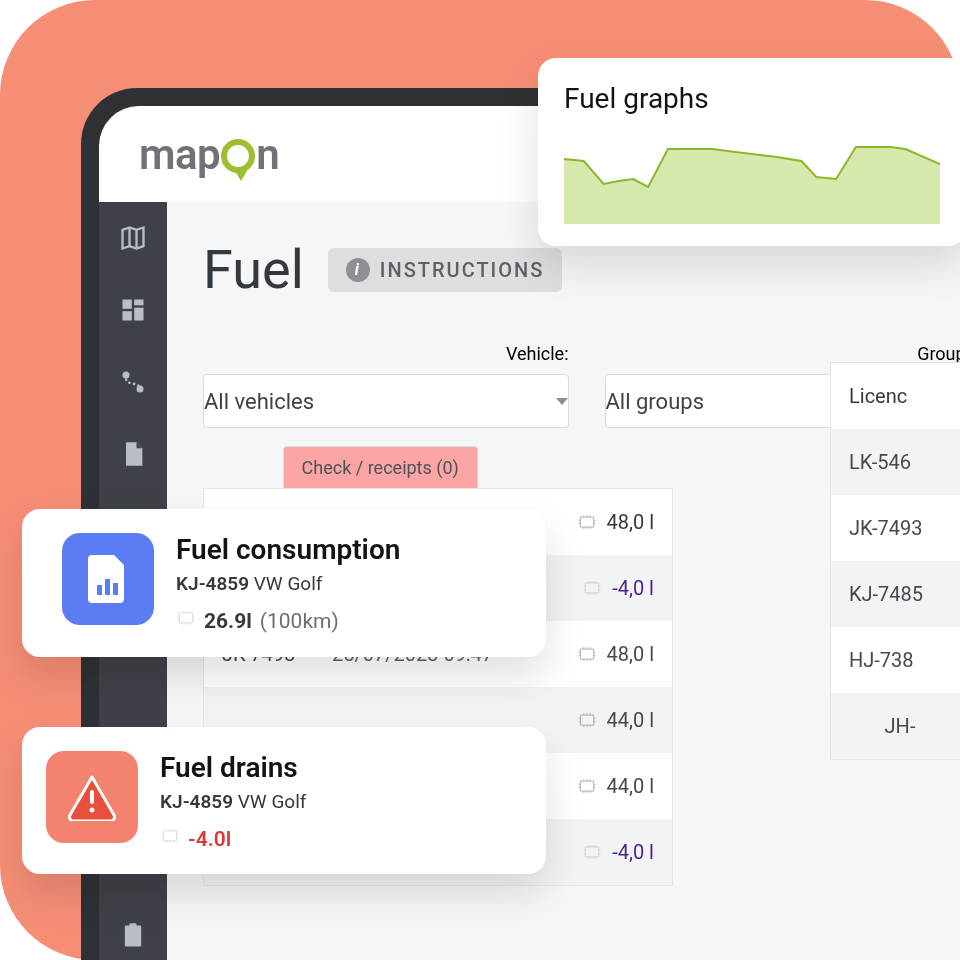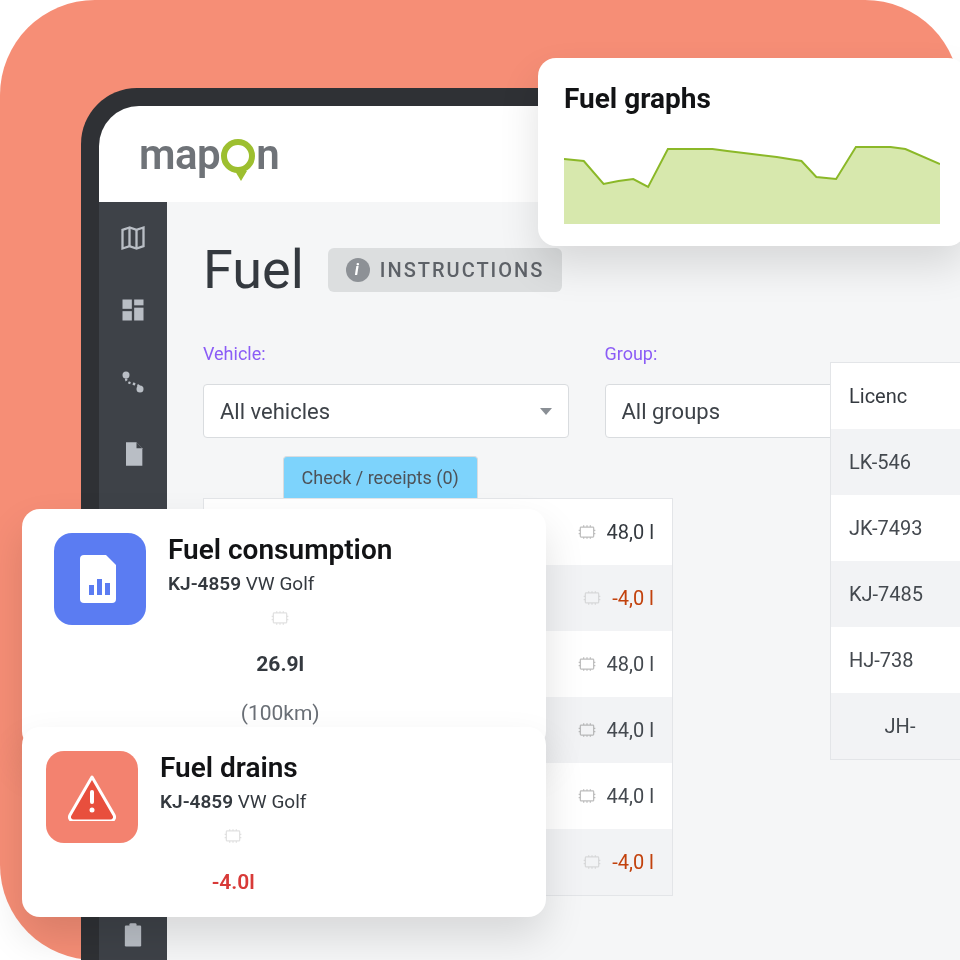--- a/index.html
+++ b/index.html
@@ -15,50 +15,50 @@
   .body { display: flex; height: calc(100% - 96px); }
   .sidebar { width: 68px; background: #3e4248; display: flex; flex-direction: column; align-items: center; padding-top: 22px; gap: 44px; }
   .sidebar .sicon { width: 28px; height: 28px; color: #b9bec5; }
   .content { flex: 1; background: #f5f6f7; padding: 36px 0 0 36px; position: relative; }
   .page-head { display: flex; align-items: center; gap: 24px; margin-bottom: 42px; }
   .page-title { font-size: 54px; font-weight: 400; color: #34393f; }
   .instr-btn { display: inline-flex; align-items: center; gap: 10px; background: #dcdedf; border-radius: 6px; padding: 10px 18px; color: #5d6167; font-size: 20px; letter-spacing: 2px; font-weight: 500; }
   .instr-btn .info { width: 24px; height: 24px; background: #8d9196; color: #fff; border-radius: 50%; display: inline-flex; align-items: center; justify-content: center; font-weight: 700; font-style: italic; font-size: 16px; }
   .filters { display: flex; gap: 36px; margin-bottom: 14px; }
   .filter { flex: 1; min-width: 310px; }
-  .flabel { color: #8b5cf6; font-size: 18px; margin-bottom: 20px; }
-  .select { background: #fff; border: 1px solid #d9dcdf; border-radius: 4px; height: 54px; display: flex; align-items: center; padding: 0 16px; font-size: 22px; color: #3d4248; justify-content: space-between; }
+  .flabel { color: #000000; font-size: 18px; margin-bottom: 10px; text-align: right; }
+  .select { background: #fff; border: 1px solid #d9dcdf; border-radius: 4px; height: 54px; display: flex; align-items: center; padding: 0 0; font-size: 22px; color: #3d4248; justify-content: space-between; }
   .caret { width: 0; height: 0; border-left: 6px solid transparent; border-right: 6px solid transparent; border-top: 7px solid #8a8f95; }
   .tabsrow { display: flex; gap: 8px; margin: 18px 0 0 0; }
   .tab { background: #fff; border: 1px solid #d9dcdf; border-bottom: none; padding: 10px 18px; font-size: 18px; color: #4d5258; border-radius: 4px 4px 0 0; }
-  .tab.inactive { background: #7dd3fc; }
+  .tab.inactive { background: #fca5a5; }
   .panels { display: flex; gap: 26px; margin-top: 0; }
   .panel { background: #fff; border: 1px solid #e3e5e8; flex-shrink: 0; }
   .panel.p1 { width: 180px; }
   .panel.p2 { width: 246px; }
   .row { height: 66px; display: flex; align-items: center; padding: 0 18px; font-size: 20px; color: #44494f; gap: 10px; }
   .row.alt { background: #f2f3f5; }
   .row.head { font-weight: 400; color: #34393f; }
   .chip-icon { width: 20px; height: 18px; opacity: 0.55; flex-shrink: 0; }
   .chip-icon.dim { opacity: 0.25; }
-  .neg { color: #c2410c; }
+  .neg { color: #4c1d95; }
   
   .card { position: absolute; background: #fff; border-radius: 18px; box-shadow: 0 20px 40px rgba(0,0,0,0.12); }
   .graphcard { right: -6px; top: 58px; width: 428px; padding: 24px 26px 18px 26px; }
-  .graphcard h3 { font-size: 28px; font-weight: 700; color: #121315; margin-bottom: 14px; }
+  .graphcard h3 { font-size: 28px; font-weight: 400; color: #121315; margin-bottom: 14px; }
   .graph { width: 100%; height: 95px; }
-  .fccard { left: 22px; top: 509px; width: 524px; padding: 24px 24px 24px 32px; display: flex; gap: 22px; align-items: flex-start; }
+  .fccard { left: 22px; top: 509px; width: 524px; padding: 24px 24px 24px 40px; display: flex; gap: 22px; align-items: flex-start; }
   .fdcard { left: 22px; top: 727px; width: 524px; padding: 24px 24px 23px 24px; display: flex; gap: 22px; align-items: flex-start; }
   .badge { width: 92px; height: 92px; border-radius: 18px; display: flex; align-items: center; justify-content: center; flex-shrink: 0; }
   .badge.blue { background: #5b7cf2; }
   .badge.red { background: #f3826f; }
   .cardbody h4 { font-size: 28px; font-weight: 600; color: #121315; margin-bottom: 6px; }
   .cardbody .sub { font-size: 19px; color: #34393f; margin-bottom: 14px; }
   .cardbody .sub b { font-weight: 600; }
-  .metric { display: flex; align-items: center; gap: 25px; font-size: 21px; color: #34393f; flex-direction: column; }
+  .metric { display: flex; gap: 8px; font-size: 21px; color: #34393f; }
   .metric .neg { color: #d83a38; font-weight: 600; }
   .metric .bold { font-weight: 700; }
   .metric .paren { color: #6a6f76; font-weight: 400; }
 </style>
 </head>
 <body>
 
 <div class="canvas">
   <div class="tablet">
     <div class="screen">

